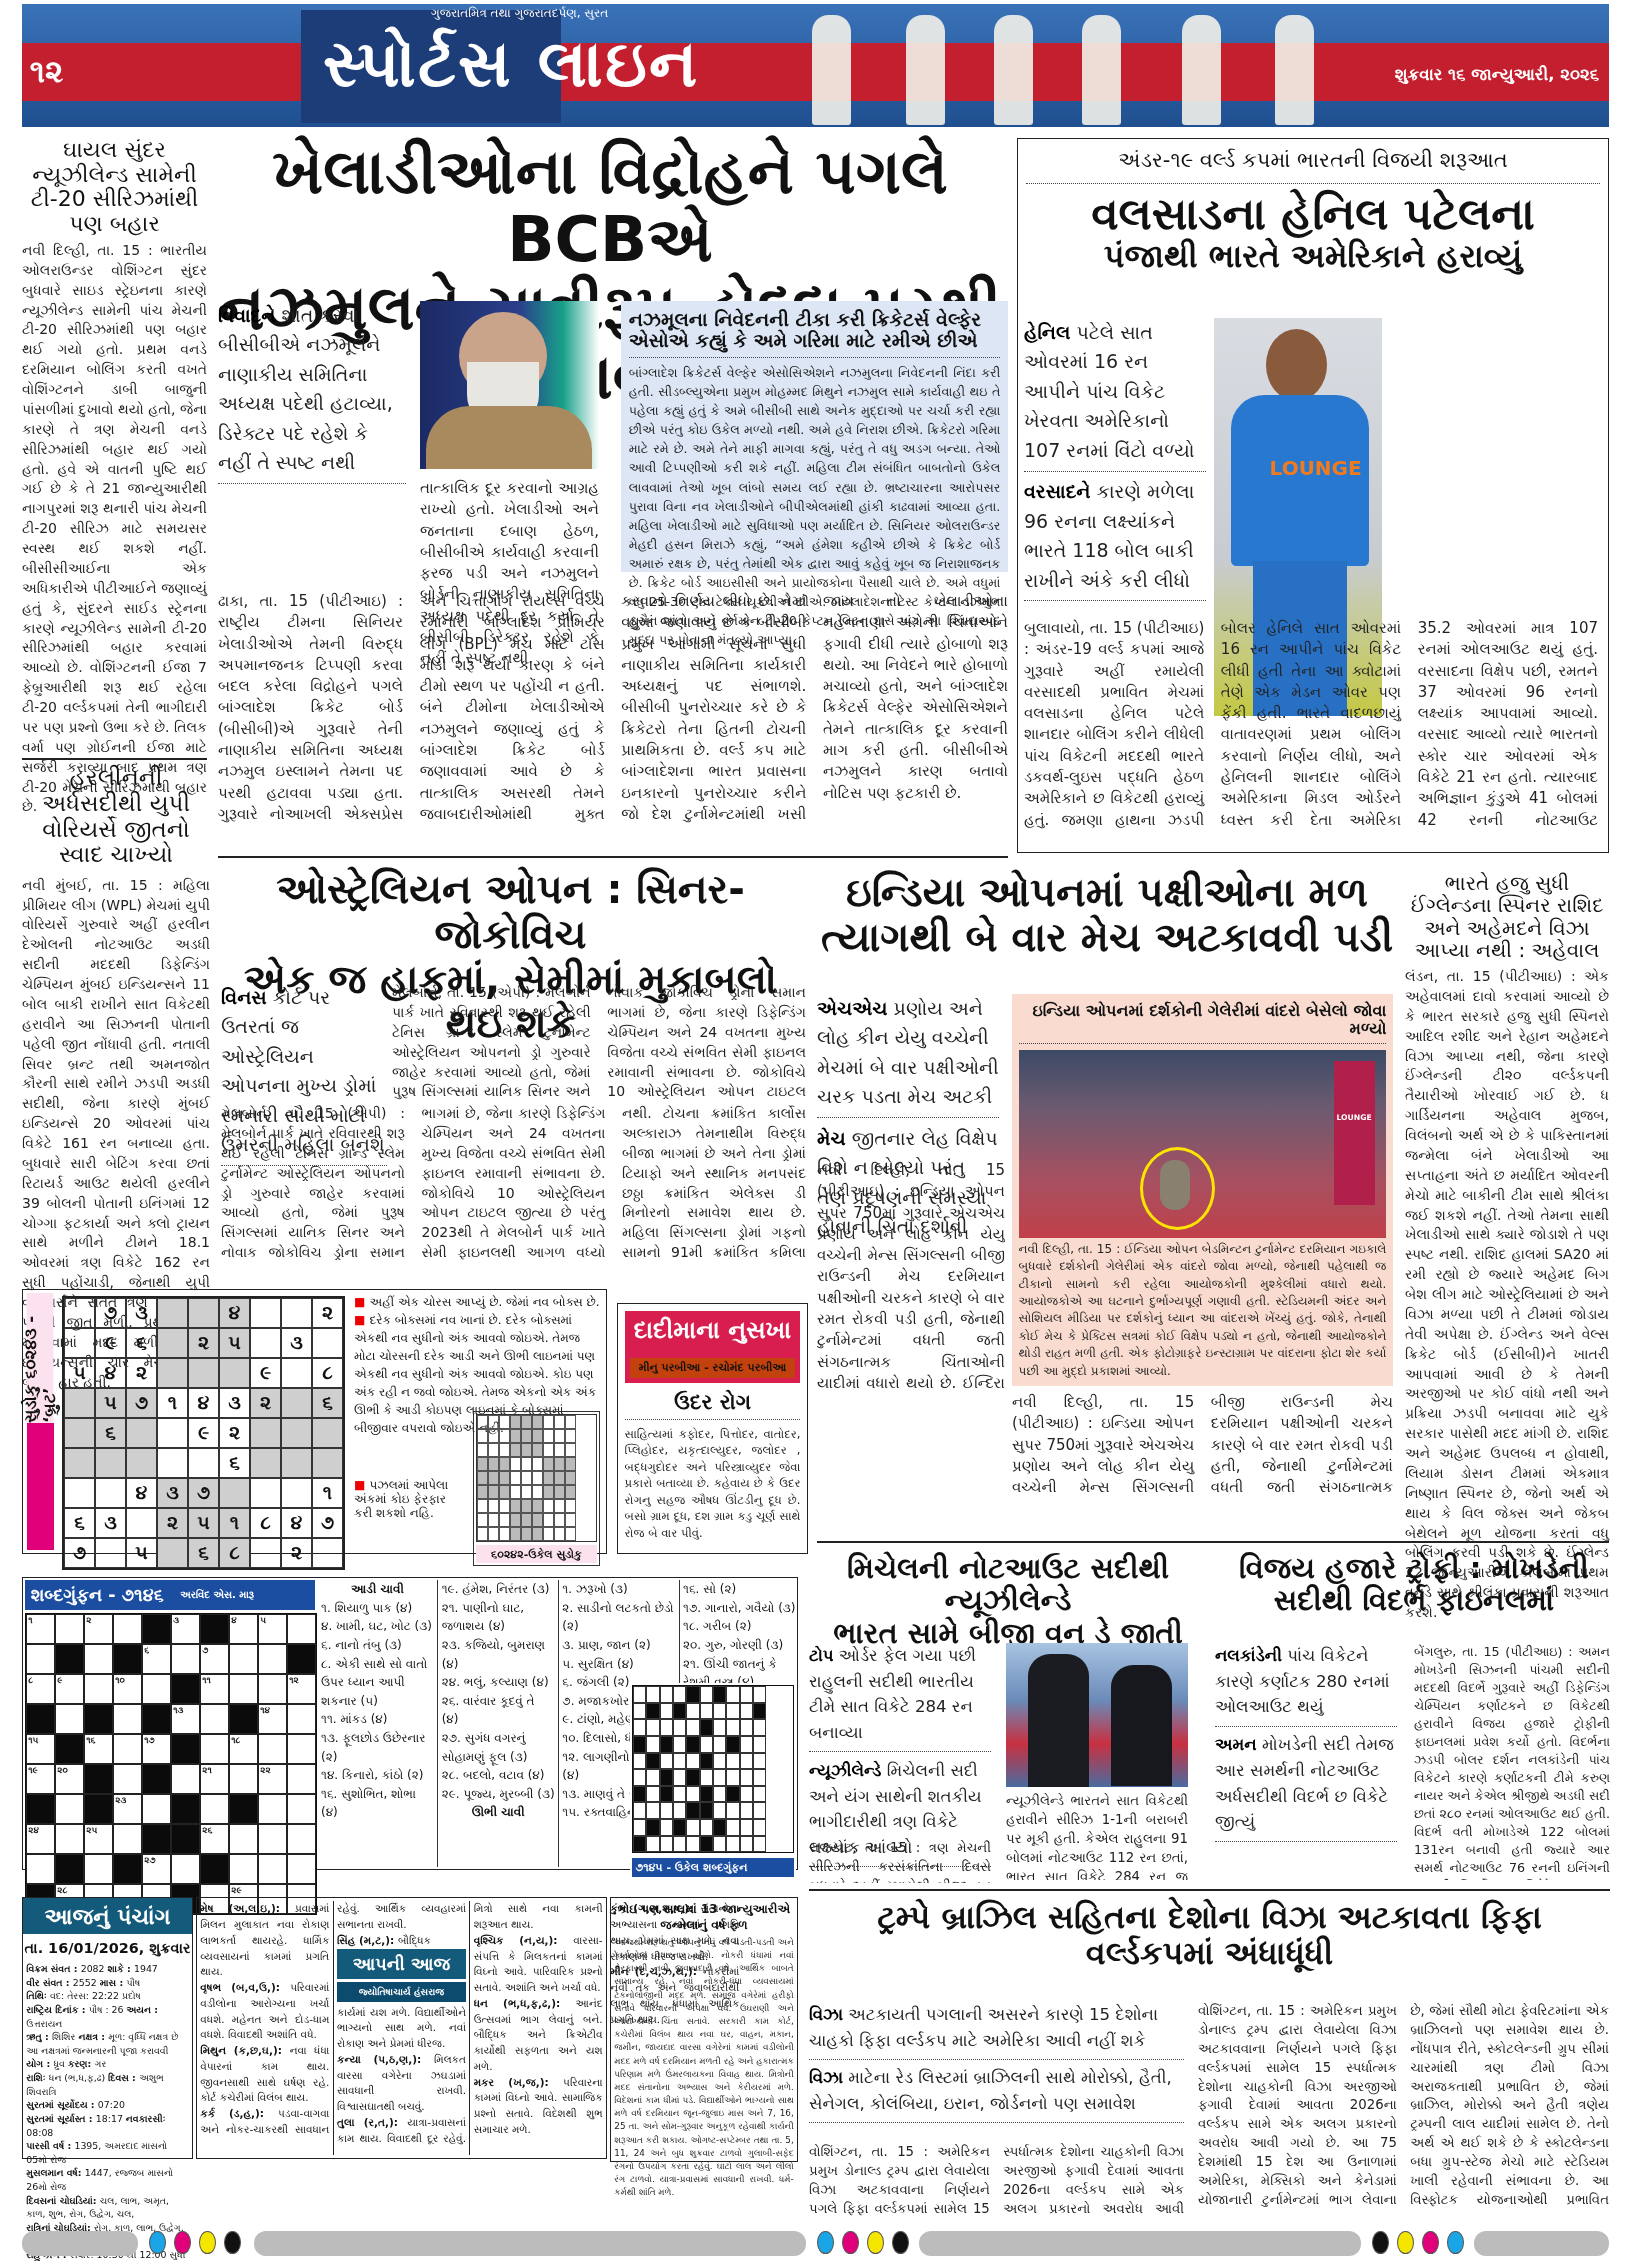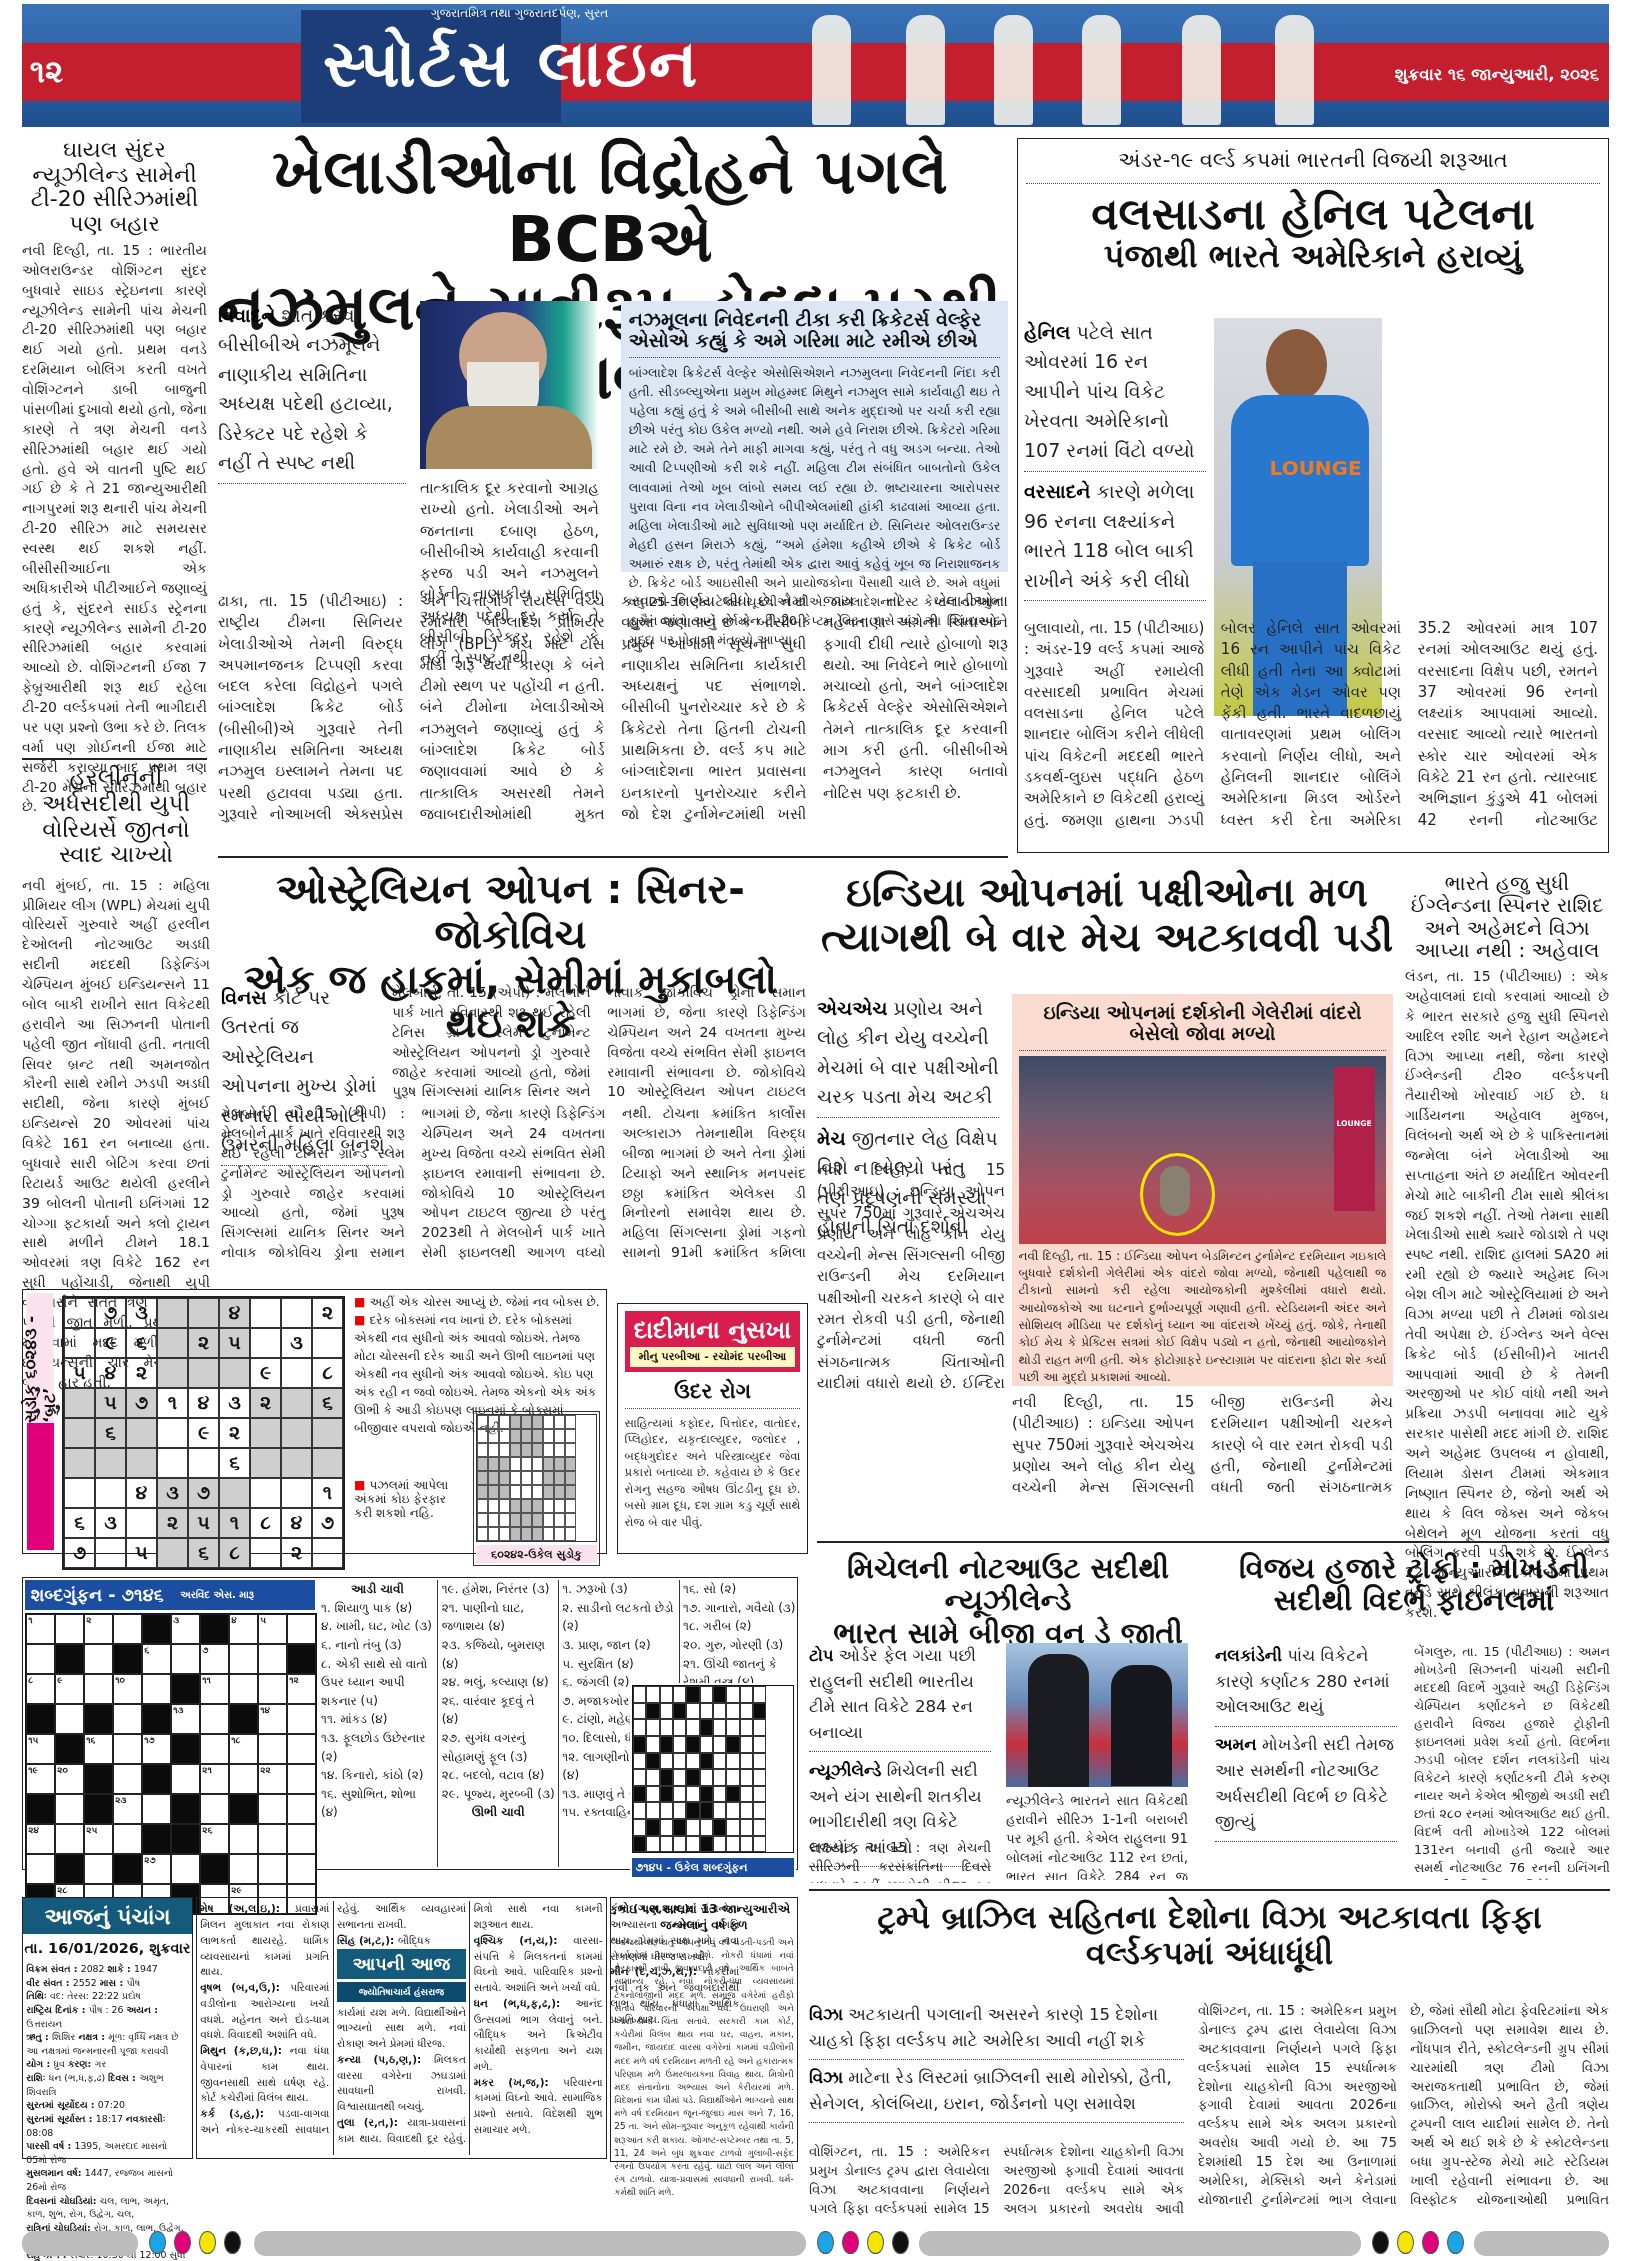--- a/index.html
+++ b/index.html
@@ -126,21 +126,21 @@
 <section class="abs" style="left:817px;top:870px;width:580px">
   <h1 class="hl" style="font-size:40px">ઇન્ડિયા ઓપનમાં પક્ષીઓના મળ</h1>
   <h1 class="hl" style="font-size:40px">ત્યાગથી બે વાર મેચ અટકાવવી પડી</h1>
 </section>
 <div class="abs kick" style="left:817px;top:994px;width:182px">
   <p><b>એચએચ</b> <span>પ્રણોય અને લોહ કીન યેયુ વચ્ચેની મેચમાં બે વાર પક્ષીઓની ચરક પડતા મેચ અટકી</span></p>
   <div class="dotsep"></div>
   <p><b>મેચ</b> <span>જીતનાર લેહ વિક્ષેપ વિશે ન બોલ્યો પરંતુ તેણે પ્રદૂષણની સમસ્યા હોવાની ચિંતા દર્શાવી</span></p>
 </div>
 <aside class="abs" style="left:1012px;top:994px;width:381px;height:392px;background:#f9dccf;padding:7.7px 6.6px">
-  <h3 class="hl" style="font-size:19px;text-align:center">ઇન્ડિયા ઓપનમાં દર્શકોની ગેલેરીમાં વાંદરો બેસેલો જોવા મળ્યો</h3>
+  <h3 class="hl" style="font-size:16px;text-align:right">ઇન્ડિયા ઓપનમાં દર્શકોની ગેલેરીમાં વાંદરો બેસેલો જોવા મળ્યો</h3>
   <div class="dotsep"></div>
   <div style="position:relative;width:367px;height:188px;background:linear-gradient(180deg,#3c4a66 0%,#6b5a70 30%,#a85060 70%,#c0404a 100%);overflow:hidden">
     <div style="position:absolute;right:11px;top:11px;width:41px;height:144px;background:#b0204a;color:#fff;font-size:7.7px;font-weight:bold;text-align:center;padding-top:52px">LOUNGE</div>
     <div style="position:absolute;left:121px;top:97px;width:75px;height:83px;border:3.3px solid #ffe400;border-radius:50%"></div>
     <div style="position:absolute;left:141px;top:110px;width:30px;height:50px;background:#8a8070;border-radius:14px"></div>
   </div>
   <p class="body" style="font-size:12px;margin-top:3.3px;line-height:1.45">નવી દિલ્હી, તા. 15 : ઈન્ડિયા ઓપન બેડમિન્ટન ટુર્નામેન્ટ દરમિયાન ગઇકાલે બુધવારે દર્શકોની ગેલેરીમાં એક વાંદરો જોવા મળ્યો, જેનાથી પહેલાથી જ ટીકાનો સામનો કરી રહેલા આયોજકોની મુશ્કેલીમાં વધારો થયો. આયોજકોએ આ ઘટનાને દુર્ભાગ્યપૂર્ણ ગણાવી હતી. સ્ટેડિયમની અંદર અને સોશિયલ મીડિયા પર દર્શકોનું ધ્યાન આ વાંદરાએ ખેંચ્યું હતું. જોકે, તેનાથી કોઈ મેચ કે પ્રેક્ટિસ સત્રમાં કોઈ વિક્ષેપ પડ્યો ન હતો, જેનાથી આયોજકોને થોડી રાહત મળી હતી. એક ફોટોગ્રાફરે ઇન્સ્ટાગ્રામ પર વાંદરાના ફોટા શેર કર્યા પછી આ મુદ્દો પ્રકાશમાં આવ્યો.</p>
 </aside>
 <p class="abs body" style="left:817px;top:1160px;width:188px;height:232px;overflow:hidden">નવી દિલ્હી, તા. 15 (પીટીઆઇ) : ઇન્ડિયા ઓપન સુપર 750માં ગુરૂવારે એચએચ પ્રણોય અને લોહ કીન યેયુ વચ્ચેની મેન્સ સિંગલ્સની બીજી રાઉન્ડની મેચ દરમિયાન પક્ષીઓની ચરકને કારણે બે વાર રમત રોકવી પડી હતી, જેનાથી ટુર્નામેન્ટમાં વધતી જતી સંગઠનાત્મક ચિંતાઓની યાદીમાં વધારો થયો છે. ઈન્દિરા ગાંધી ઈન્ડોર સ્ટેડિયમમાં રમતની સ્થિતિ, હવાની ગુણવત્તા, અતિશય ઠંડી અને અઠવાડિયાની શરૂઆતમાં સ્ટેન્ડમાં વાંદરો જોવા મળવા સંબંધિત ફરિયાદોને કારણે પહેલેથી જ તપાસ હેઠળની ઈવેન્ટના ત્રીજા દિવસે આ અસામાન્ય વિક્ષેપો સર્જાયા હતા. માજી વર્લ્ડ ચેમ્પિયન લોહ સામે પ્રણોયની મેચ પ્રથમ વખત ત્યારે અટકી હતી જ્યારે ભારતીય ખેલાડી પ્રથમ ગેમમાં 16-14 થી આગળ હતો. અધિકારીઓ મેદાનમાં આવ્યા હતા. પોતાની 21-18, 19-21, 14-21 થી હાર બાદ પ્રશ્નો પૂછ્યા ત્યારે લોહે વિક્ષેપ વિશે બોલવાનું ટાળ્યું.</p>
 <p class="abs body" style="left:1012px;top:1392px;width:381px;column-count:2;column-gap:16.6px;height:124px;overflow:hidden">નવી દિલ્હી, તા. 15 (પીટીઆઇ) : ઇન્ડિયા ઓપન સુપર 750માં ગુરૂવારે એચએચ પ્રણોય અને લોહ કીન યેયુ વચ્ચેની મેન્સ સિંગલ્સની બીજી રાઉન્ડની મેચ દરમિયાન પક્ષીઓની ચરકને કારણે બે વાર રમત રોકવી પડી હતી, જેનાથી ટુર્નામેન્ટમાં વધતી જતી સંગઠનાત્મક ચિંતાઓની યાદીમાં વધારો થયો છે. ઈન્દિરા ગાંધી ઈન્ડોર સ્ટેડિયમમાં રમતની સ્થિતિ, હવાની ગુણવત્તા, અતિશય ઠંડી અને અઠવાડિયાની શરૂઆતમાં સ્ટેન્ડમાં વાંદરો જોવા મળવા સંબંધિત ફરિયાદોને કારણે પહેલેથી જ તપાસ હેઠળની ઈવેન્ટના ત્રીજા દિવસે આ અસામાન્ય વિક્ષેપો સર્જાયા હતા. માજી વર્લ્ડ ચેમ્પિયન લોહ સામે પ્રણોયની મેચ પ્રથમ વખત ત્યારે અટકી હતી જ્યારે ભારતીય ખેલાડી પ્રથમ ગેમમાં 16-14 થી આગળ હતો. અધિકારીઓ મેદાનમાં આવ્યા હતા. પોતાની 21-18, 19-21, 14-21 થી હાર બાદ પ્રશ્નો પૂછ્યા ત્યારે લોહે વિક્ષેપ વિશે બોલવાનું ટાળ્યું.</p>
@@ -325,21 +325,21 @@
         <div></div>
         <div></div>
       </div>
     <div style="background:#fce2ee;text-align:center;font-weight:bold;font-size:11px;margin-top:3.3px;padding:2.2px">૬૦૨૪૨-ઉકેલ સુડોકુ</div>
   </div>
 </section>
 
 <aside class="abs" style="left:617px;top:1303px;width:191px;height:251px;border:1.1px solid #222;padding:6.6px">
   <div style="background:#d81e4f;padding:5.5px;text-align:center">
     <div style="font-size:24px;font-weight:bold;color:#fff">દાદીમાના નુસખા</div>
-    <div style="background:#fef9c3;font-size:11px;font-weight:bold;padding:3.3px;margin-top:3px">મીનુ પરબીઆ - રચોમંદ પરબીઆ</div>
+    <div style="background:#c2410c;font-size:11px;font-weight:bold;padding:3.3px;margin-top:14px">મીનુ પરબીઆ - રચોમંદ પરબીઆ</div>
   </div>
   <div style="text-align:center;font-size:21px;font-weight:bold;margin:6.6px 0 2.2px">ઉદર રોગ</div>
   <div class="dotsep"></div>
   <p class="body" style="font-size:11.6px">સાહિત્યમાં કફોદર, પિત્તોદર, વાતોદર, પ્લિહોદર, યકૃત્દાલ્યુદર, જલોદર , બદ્ધગુદોદર અને પરિસ્ત્રાવ્યુદર જેવા પ્રકારો બતાવ્યા છે. કહેવાય છે કે ઉદર રોગનુ સહજ ઔષધ ઊંટડીનુ દૂધ છે. બસો ગ્રામ દૂધ, દશ ગ્રામ કડુ ચૂર્ણ સાથે રોજ બે વાર પીવું.</p>
 </aside>
 
 <div class="rule" style="left:817px;top:1541px;width:792px;height:1.7px"></div>
 
 <section class="abs" style="left:22px;top:1577px;width:776px;height:293px;border:1.7px solid #222">
   <div class="abs boxhead" style="left:2.2px;top:2.2px;width:290px;height:30px;display:flex;align-items:center;gap:16.6px;padding-left:5.5px">

